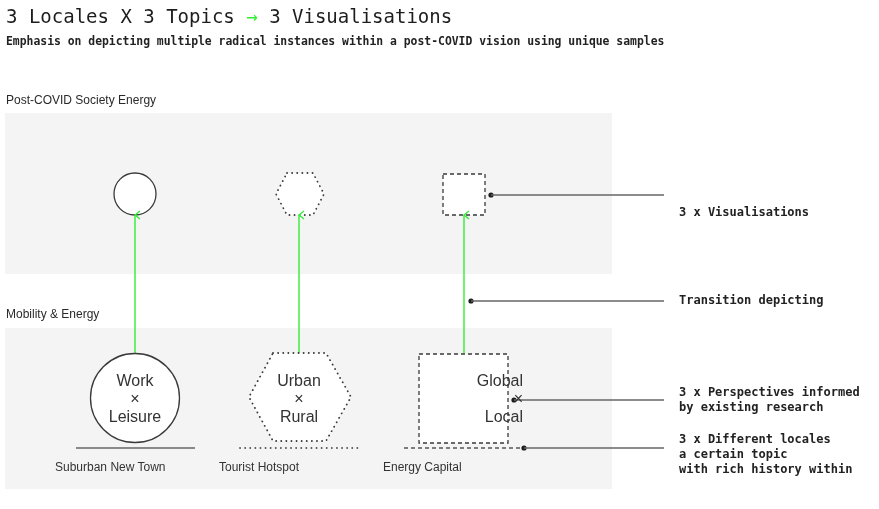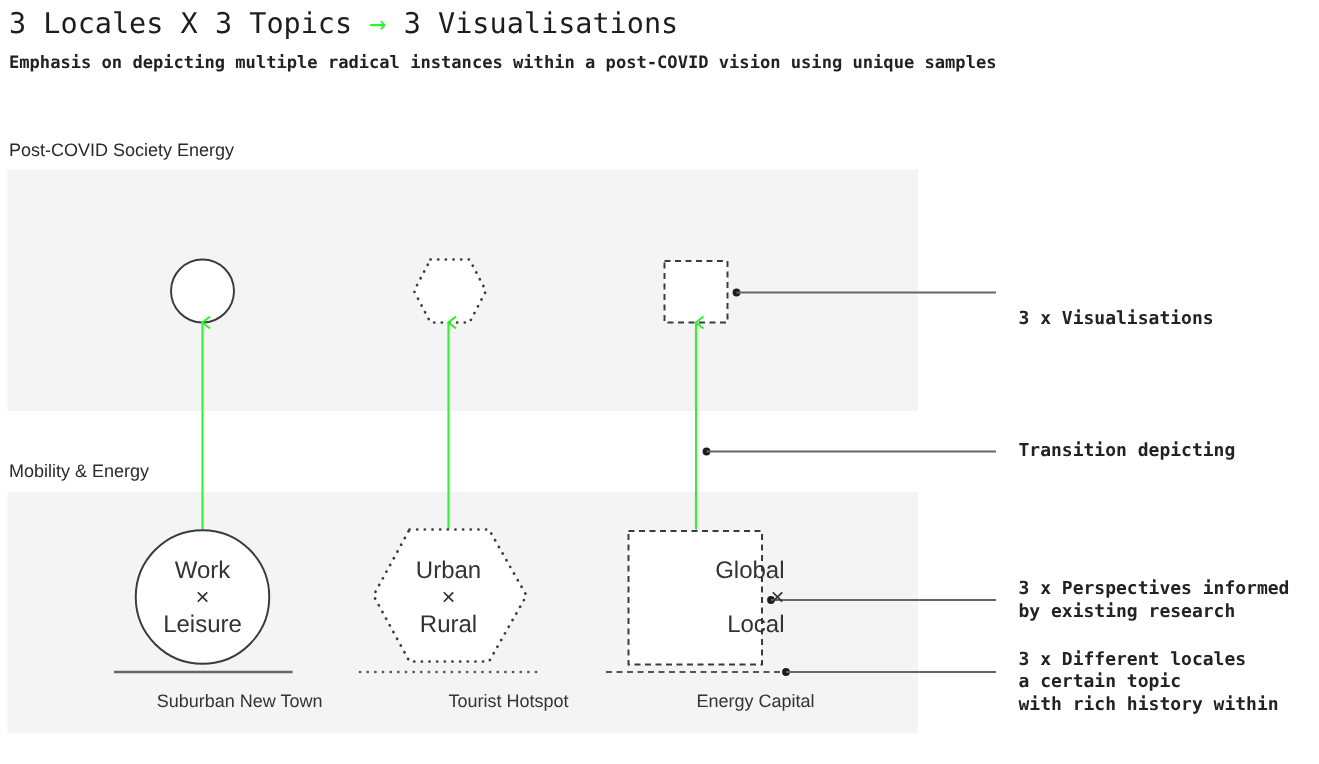--- a/index.html
+++ b/index.html
@@ -7,21 +7,21 @@
   .mono { font-family: "DejaVu Sans Mono", "Liberation Mono", monospace; color: #1d1d1d; }
   .sans { font-family: "Liberation Sans", "DejaVu Sans", sans-serif; color: #2a2a2a; }
   #title { position: absolute; left: 6px; top: 5px; font-size: 19px; letter-spacing: 0px; white-space: nowrap; }
   #title .arrow { color: #33ee33; }
   #subtitle { position: absolute; left: 6px; top: 34px; font-size: 11.4px; font-weight: bold; white-space: nowrap; color:#222; }
   .section-label { position: absolute; left: 6px; font-size: 12px; white-space: nowrap; }
   .panel { position: absolute; left: 5px; width: 607px; height: 161px; background: #f4f4f4; }
   svg#diagram { position: absolute; left: 0; top: 0; }
   .note { position: absolute; left: 679px; font-size: 12px; font-weight: bold; line-height: 15px; white-space: nowrap; color:#222; }
   .shape-label { position: absolute; width: 120px; text-align: center; font-size: 16px; line-height: 18px; color:#333; }
-  .locale-label { position: absolute; width: 160px; text-align: right; font-size: 12px; color:#333; }
+  .locale-label { position: absolute; width: 160px; text-align: left; font-size: 12px; color:#333; }
 </style>
 </head>
 <body>
 
 <div id="title" class="mono">
   <span>3 Locales X 3 Topics</span>
   <span class="arrow">→</span>
   <span>3 Visualisations</span>
 </div>
 <div id="subtitle" class="mono">Emphasis on depicting multiple radical instances within a post-COVID vision using unique samples</div>

